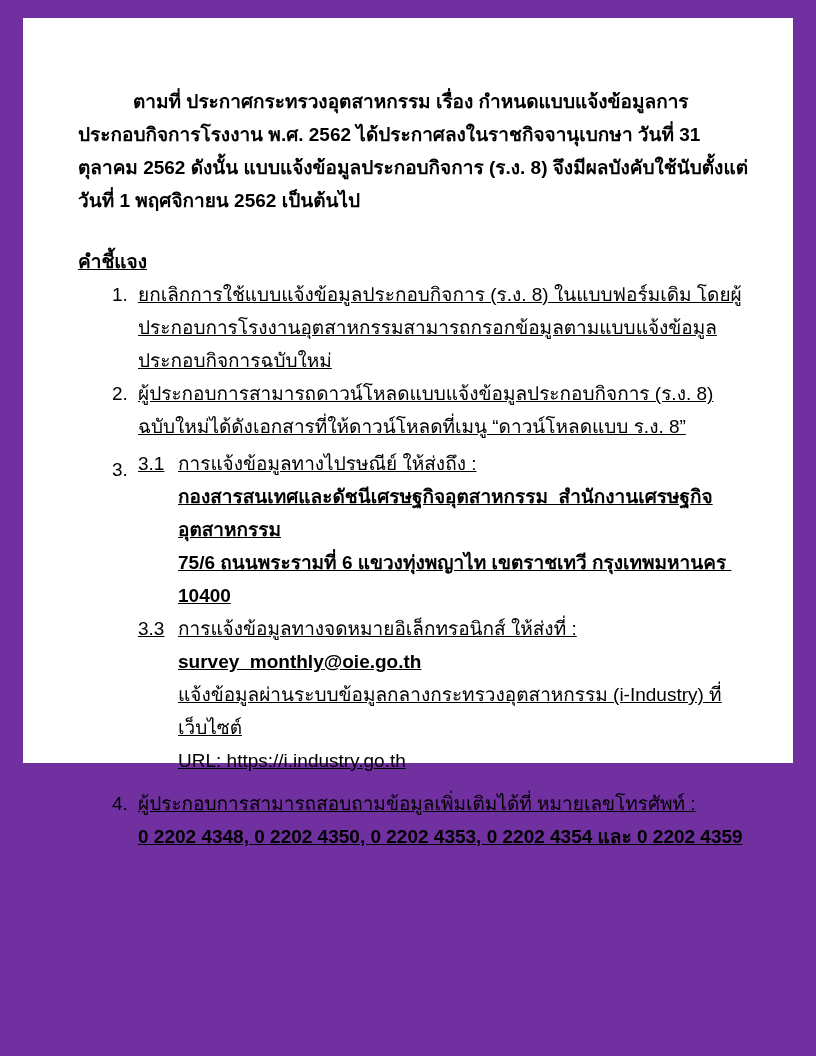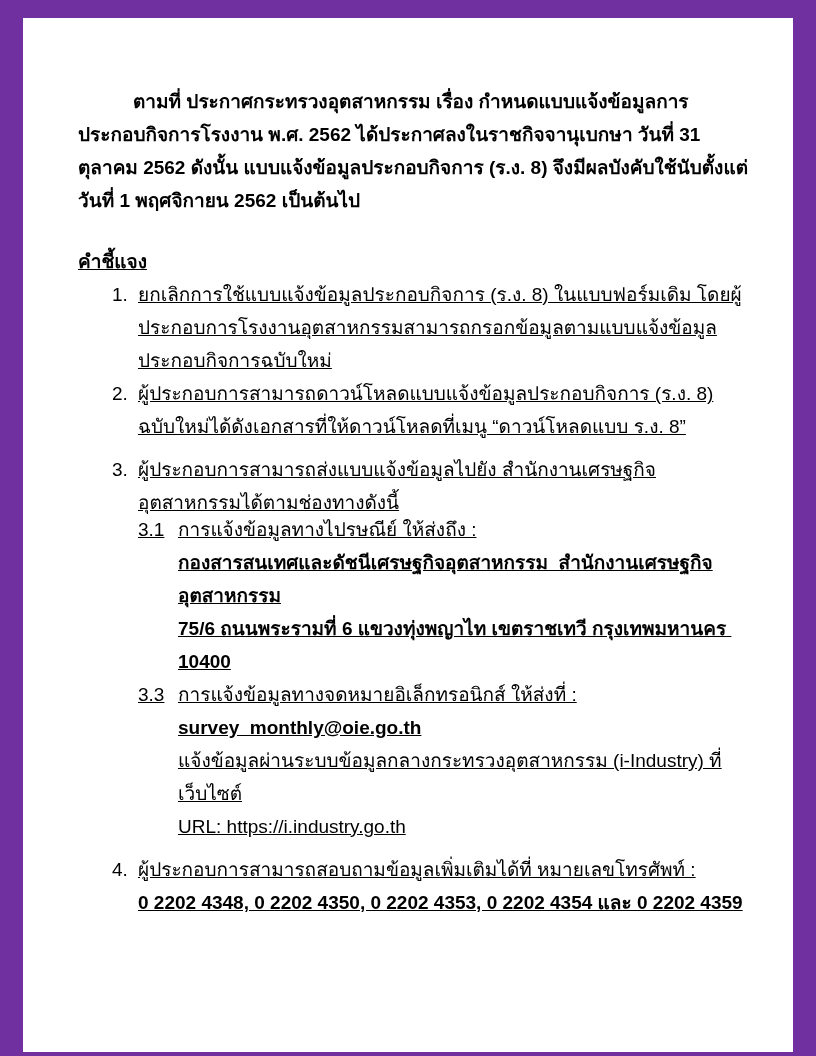--- a/index.html
+++ b/index.html
@@ -9,21 +9,21 @@
     position: relative;
     background: #7030A0;
     overflow: hidden;
     font-family: "Liberation Sans", "DejaVu Sans", sans-serif;
   }
   .page {
     position: absolute;
     left: 23px;
     top: 18px;
     width: 770px;
-    height: 1034px;
+    height: 745px;
     background: #FFFFFF;
   }
   .content {
     box-sizing: border-box;
     width: 100%;
     height: 100%;
     padding: 67px 45px 0 55px;
     color: #000000;
     font-size: 19px;
     line-height: 33px;
@@ -71,21 +71,20 @@
     </div>
 
     <div class="item">
       <span class="num">2.</span>
       <span class="body">ผู้ประกอบการสามารถดาวน์โหลดแบบแจ้งข้อมูลประกอบกิจการ (ร.ง. 8) ฉบับใหม่ได้ดังเอกสารที่ให้ดาวน์โหลดที่เมนู “ดาวน์โหลดแบบ ร.ง. 8”</span>
     </div>
 
     <div class="item gap-before">
       <span class="num">3.</span>
       <div class="body">
-        <div>ผู้ประกอบการสามารถส่งแบบแจ้งข้อมูลไปยัง สำนักงานเศรษฐกิจอุตสาหกรรมได้ตามช่องทางดังนี้</div>
 
         <div class="sub tight">
           <span class="subnum">3.1</span>
           <div class="subbody">
             <div>การแจ้งข้อมูลทางไปรษณีย์ ให้ส่งถึง :</div>
             <div class="bold">กองสารสนเทศและดัชนีเศรษฐกิจอุตสาหกรรม  สำนักงานเศรษฐกิจอุตสาหกรรม</div>
             <div class="bold">75/6 ถนนพระรามที่ 6 แขวงทุ่งพญาไท เขตราชเทวี กรุงเทพมหานคร 10400</div>
           </div>
         </div>
 

